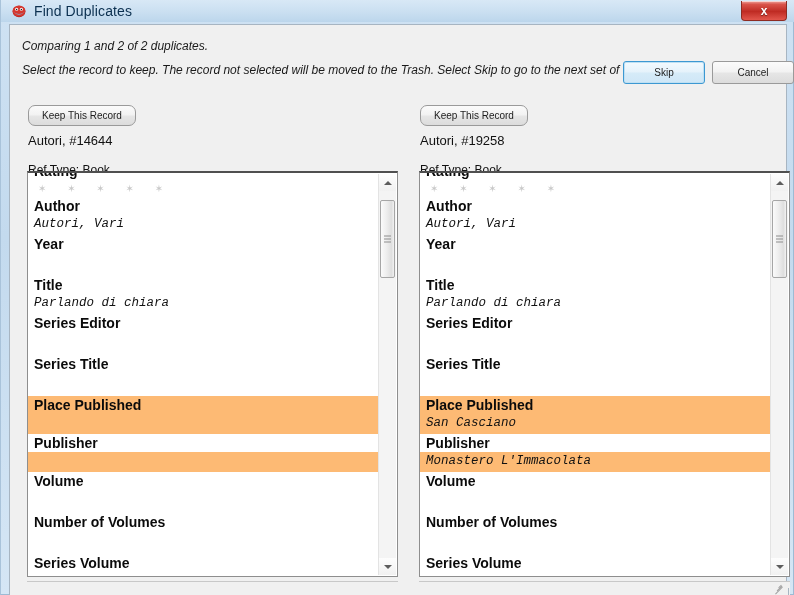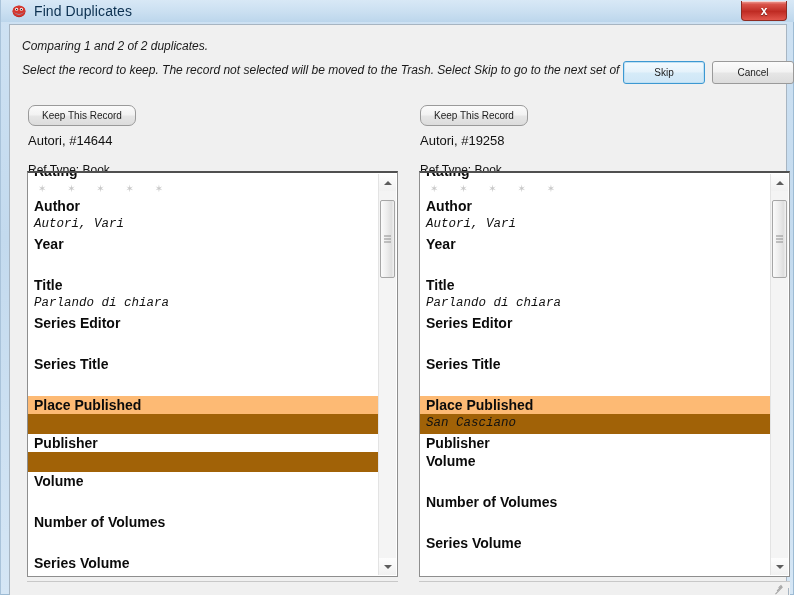--- a/index.html
+++ b/index.html
@@ -203,21 +203,21 @@
   .field-value {
     font-family: "Liberation Mono", monospace;
     font-size: 12.5px;
     color: #111;
     padding: 1px 0 2px 6px;
     line-height: 17px;
     min-height: 17px;
     white-space: pre;
     font-style: italic;
   }
-  .field-value.highlight { background: #a16207; }
+  .field-value.highlight { background: #fdba74; }
   .field-value.empty-gap { min-height: 20px; }
   .rating-stars {
     padding: 3px 0 2px 10px;
     color: #c9c9c9;
     font-size: 10px;
     letter-spacing: 9px;
     line-height: 12px;
   }
 
   
@@ -465,20 +465,21 @@
             <div class="field-row">
               <div class="field-label">Series Title</div>
               <div class="field-value empty-gap"></div>
             </div>
             <div class="field-row">
               <div class="field-label shaded">Place Published</div>
               <div class="field-value highlight">San Casciano</div>
             </div>
             <div class="field-row">
               <div class="field-label">Publisher</div>
+              <div class="field-value highlight">Monastero L'Immacolata</div>
             </div>
             <div class="field-row">
               <div class="field-label">Volume</div>
               <div class="field-value empty-gap"></div>
             </div>
             <div class="field-row">
               <div class="field-label">Number of Volumes</div>
               <div class="field-value empty-gap"></div>
             </div>
             <div class="field-row">

